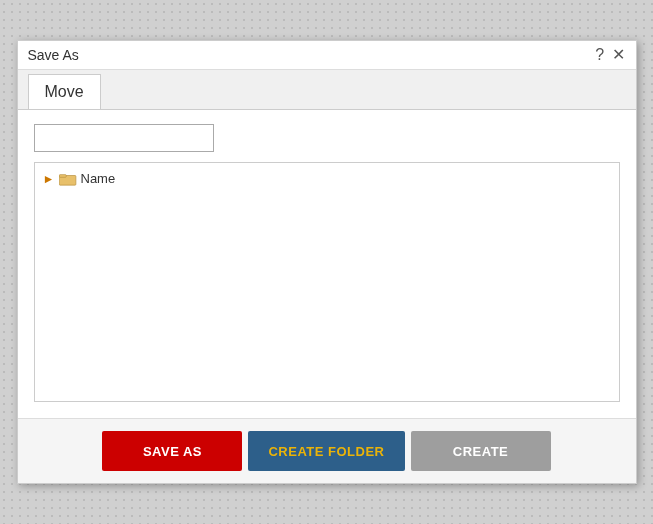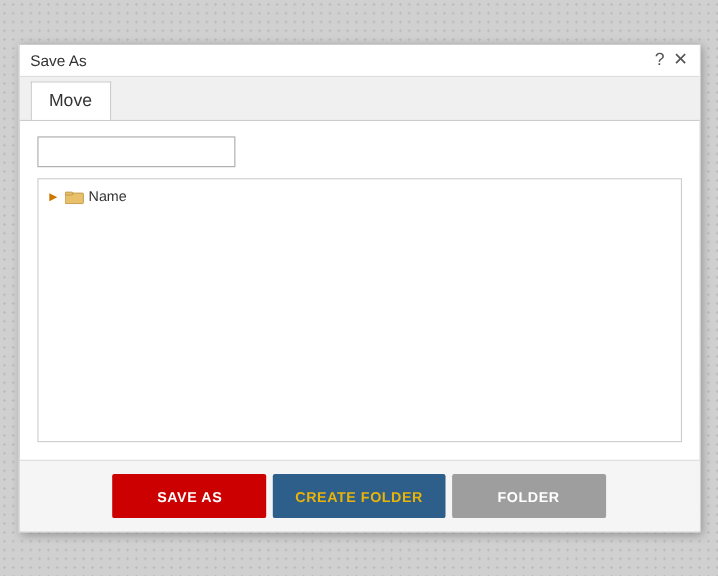--- a/index.html
+++ b/index.html
@@ -192,15 +192,15 @@
           </svg>
         </span>
         <span>Name</span>
       </div>
     </div>
   </div>
 
   <div class="footer">
     <button class="btn btn-save-as">SAVE AS</button>
     <button class="btn btn-create-folder">CREATE FOLDER</button>
-    <button class="btn btn-cancel">FOLDER</button>
+    <button class="btn btn-cancel">CREATE</button>
   </div>
 </div>
 
 </body></html>

